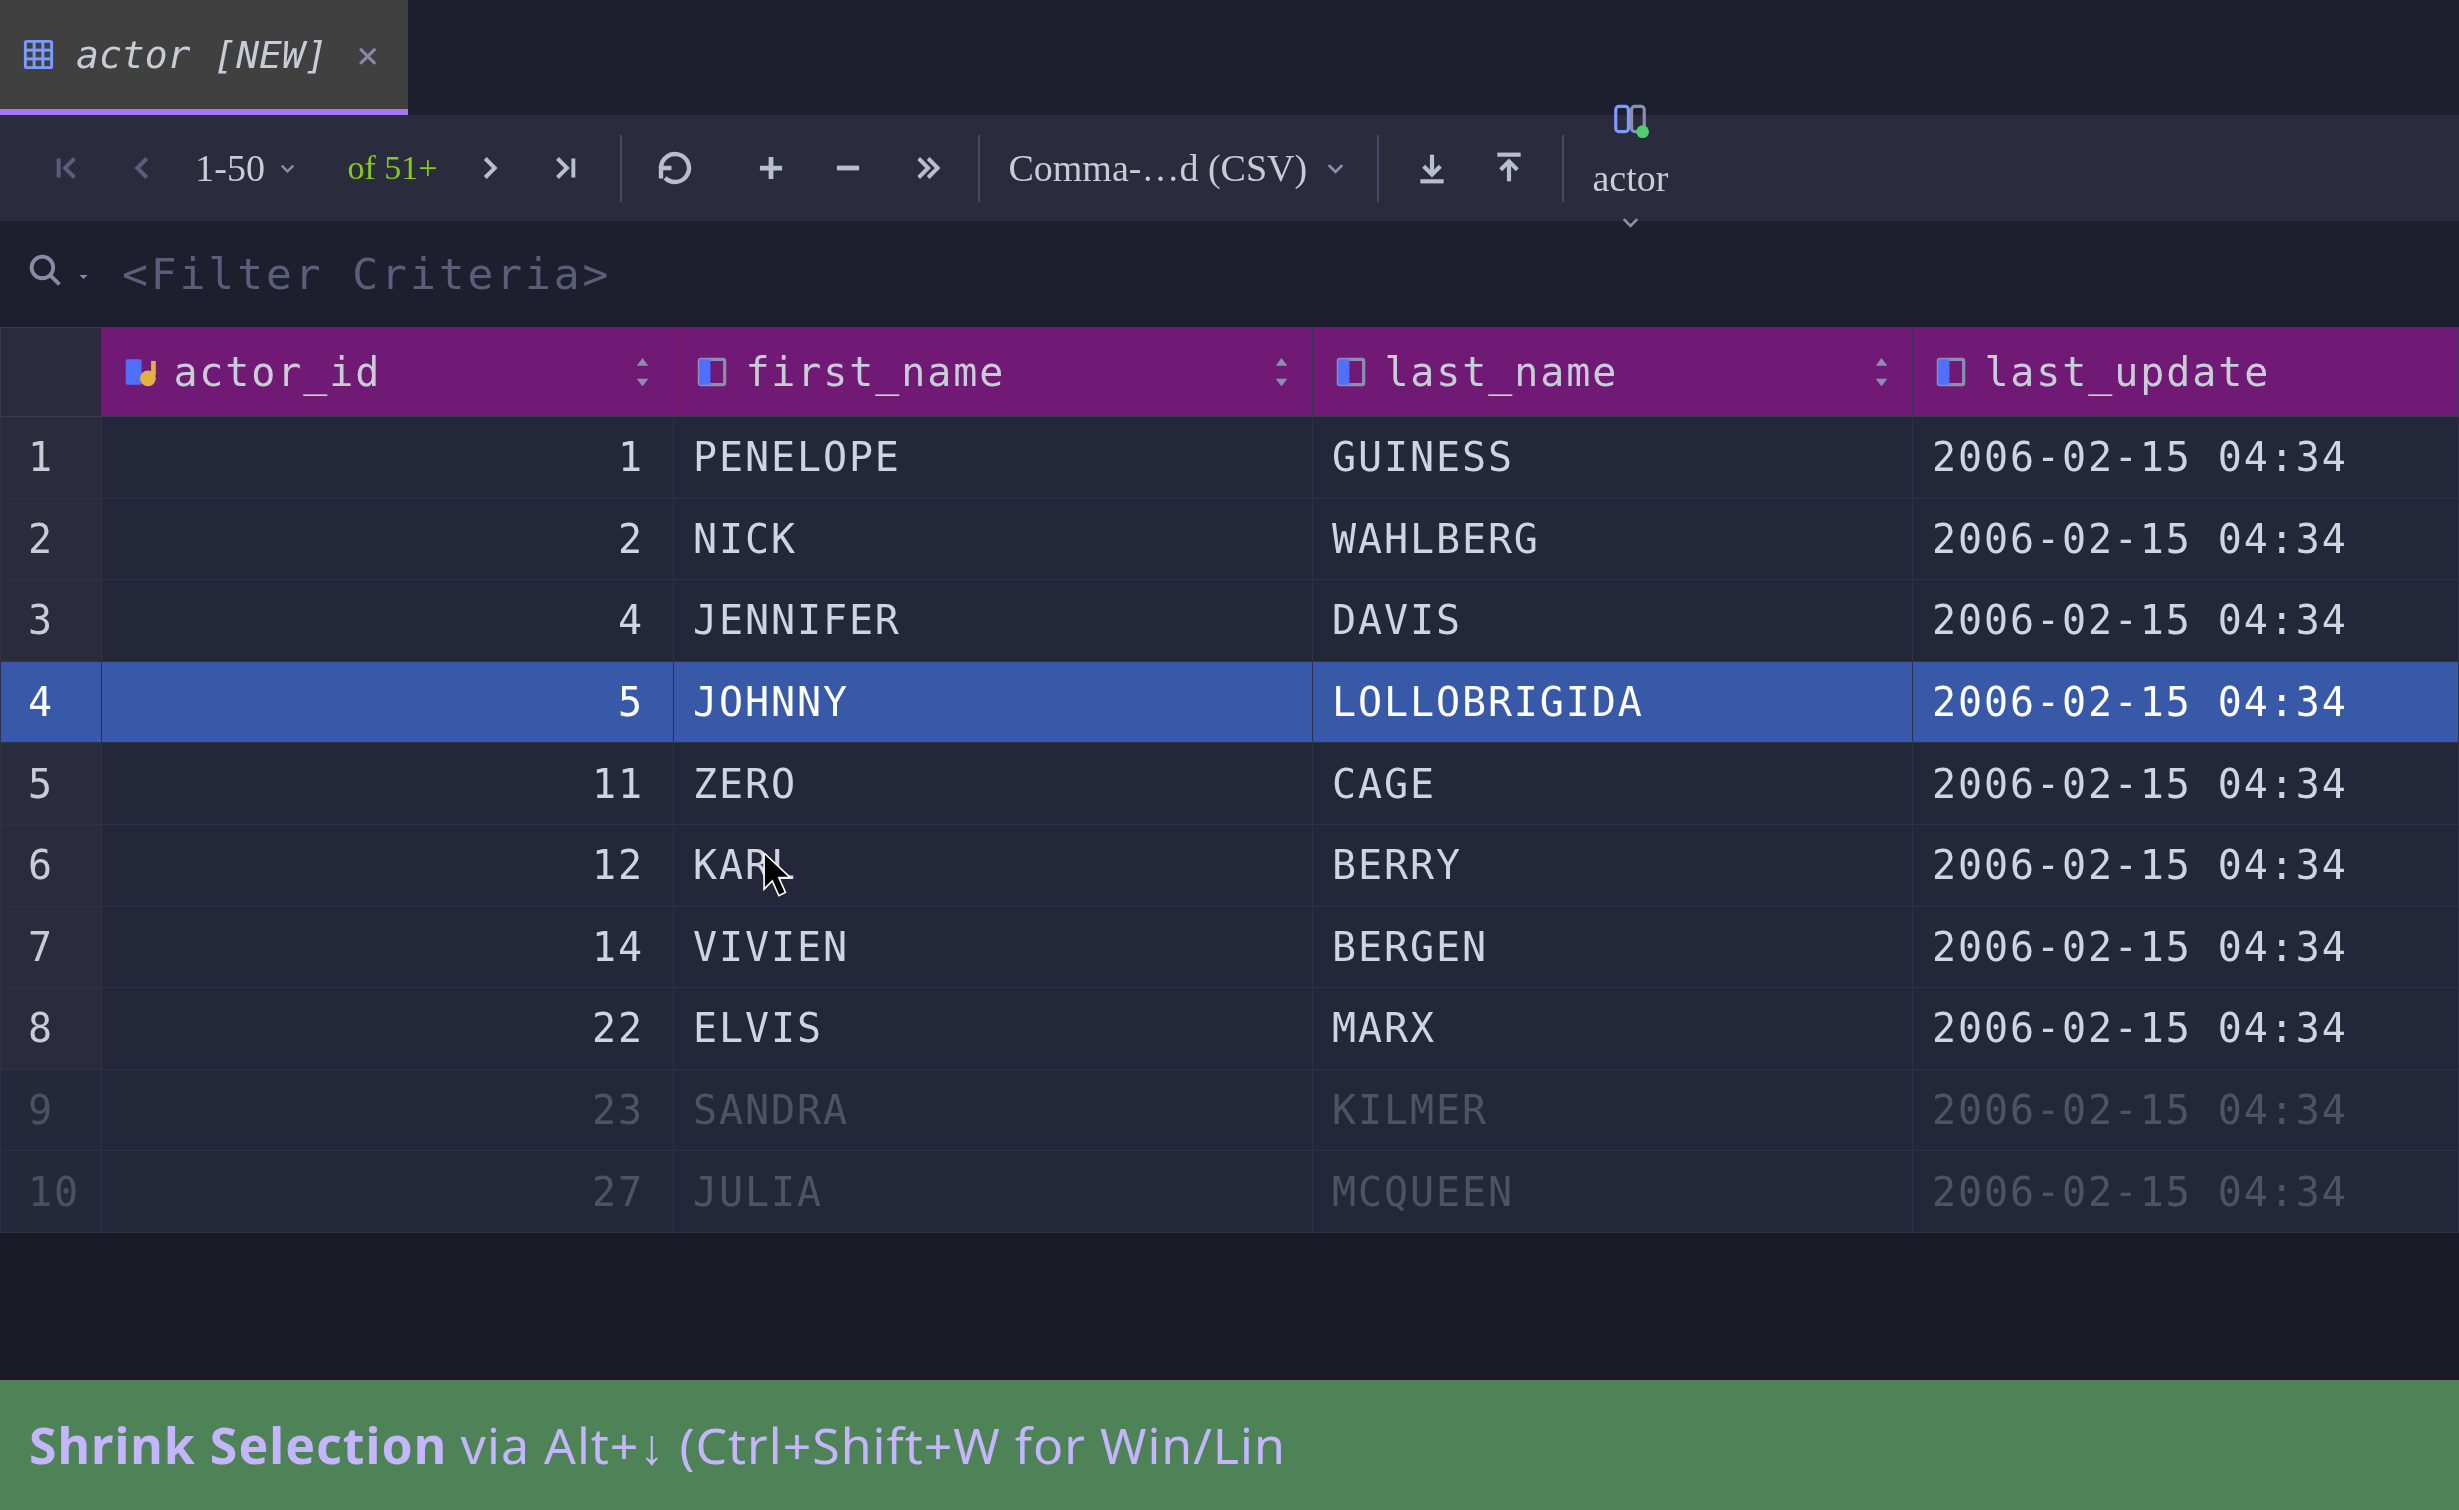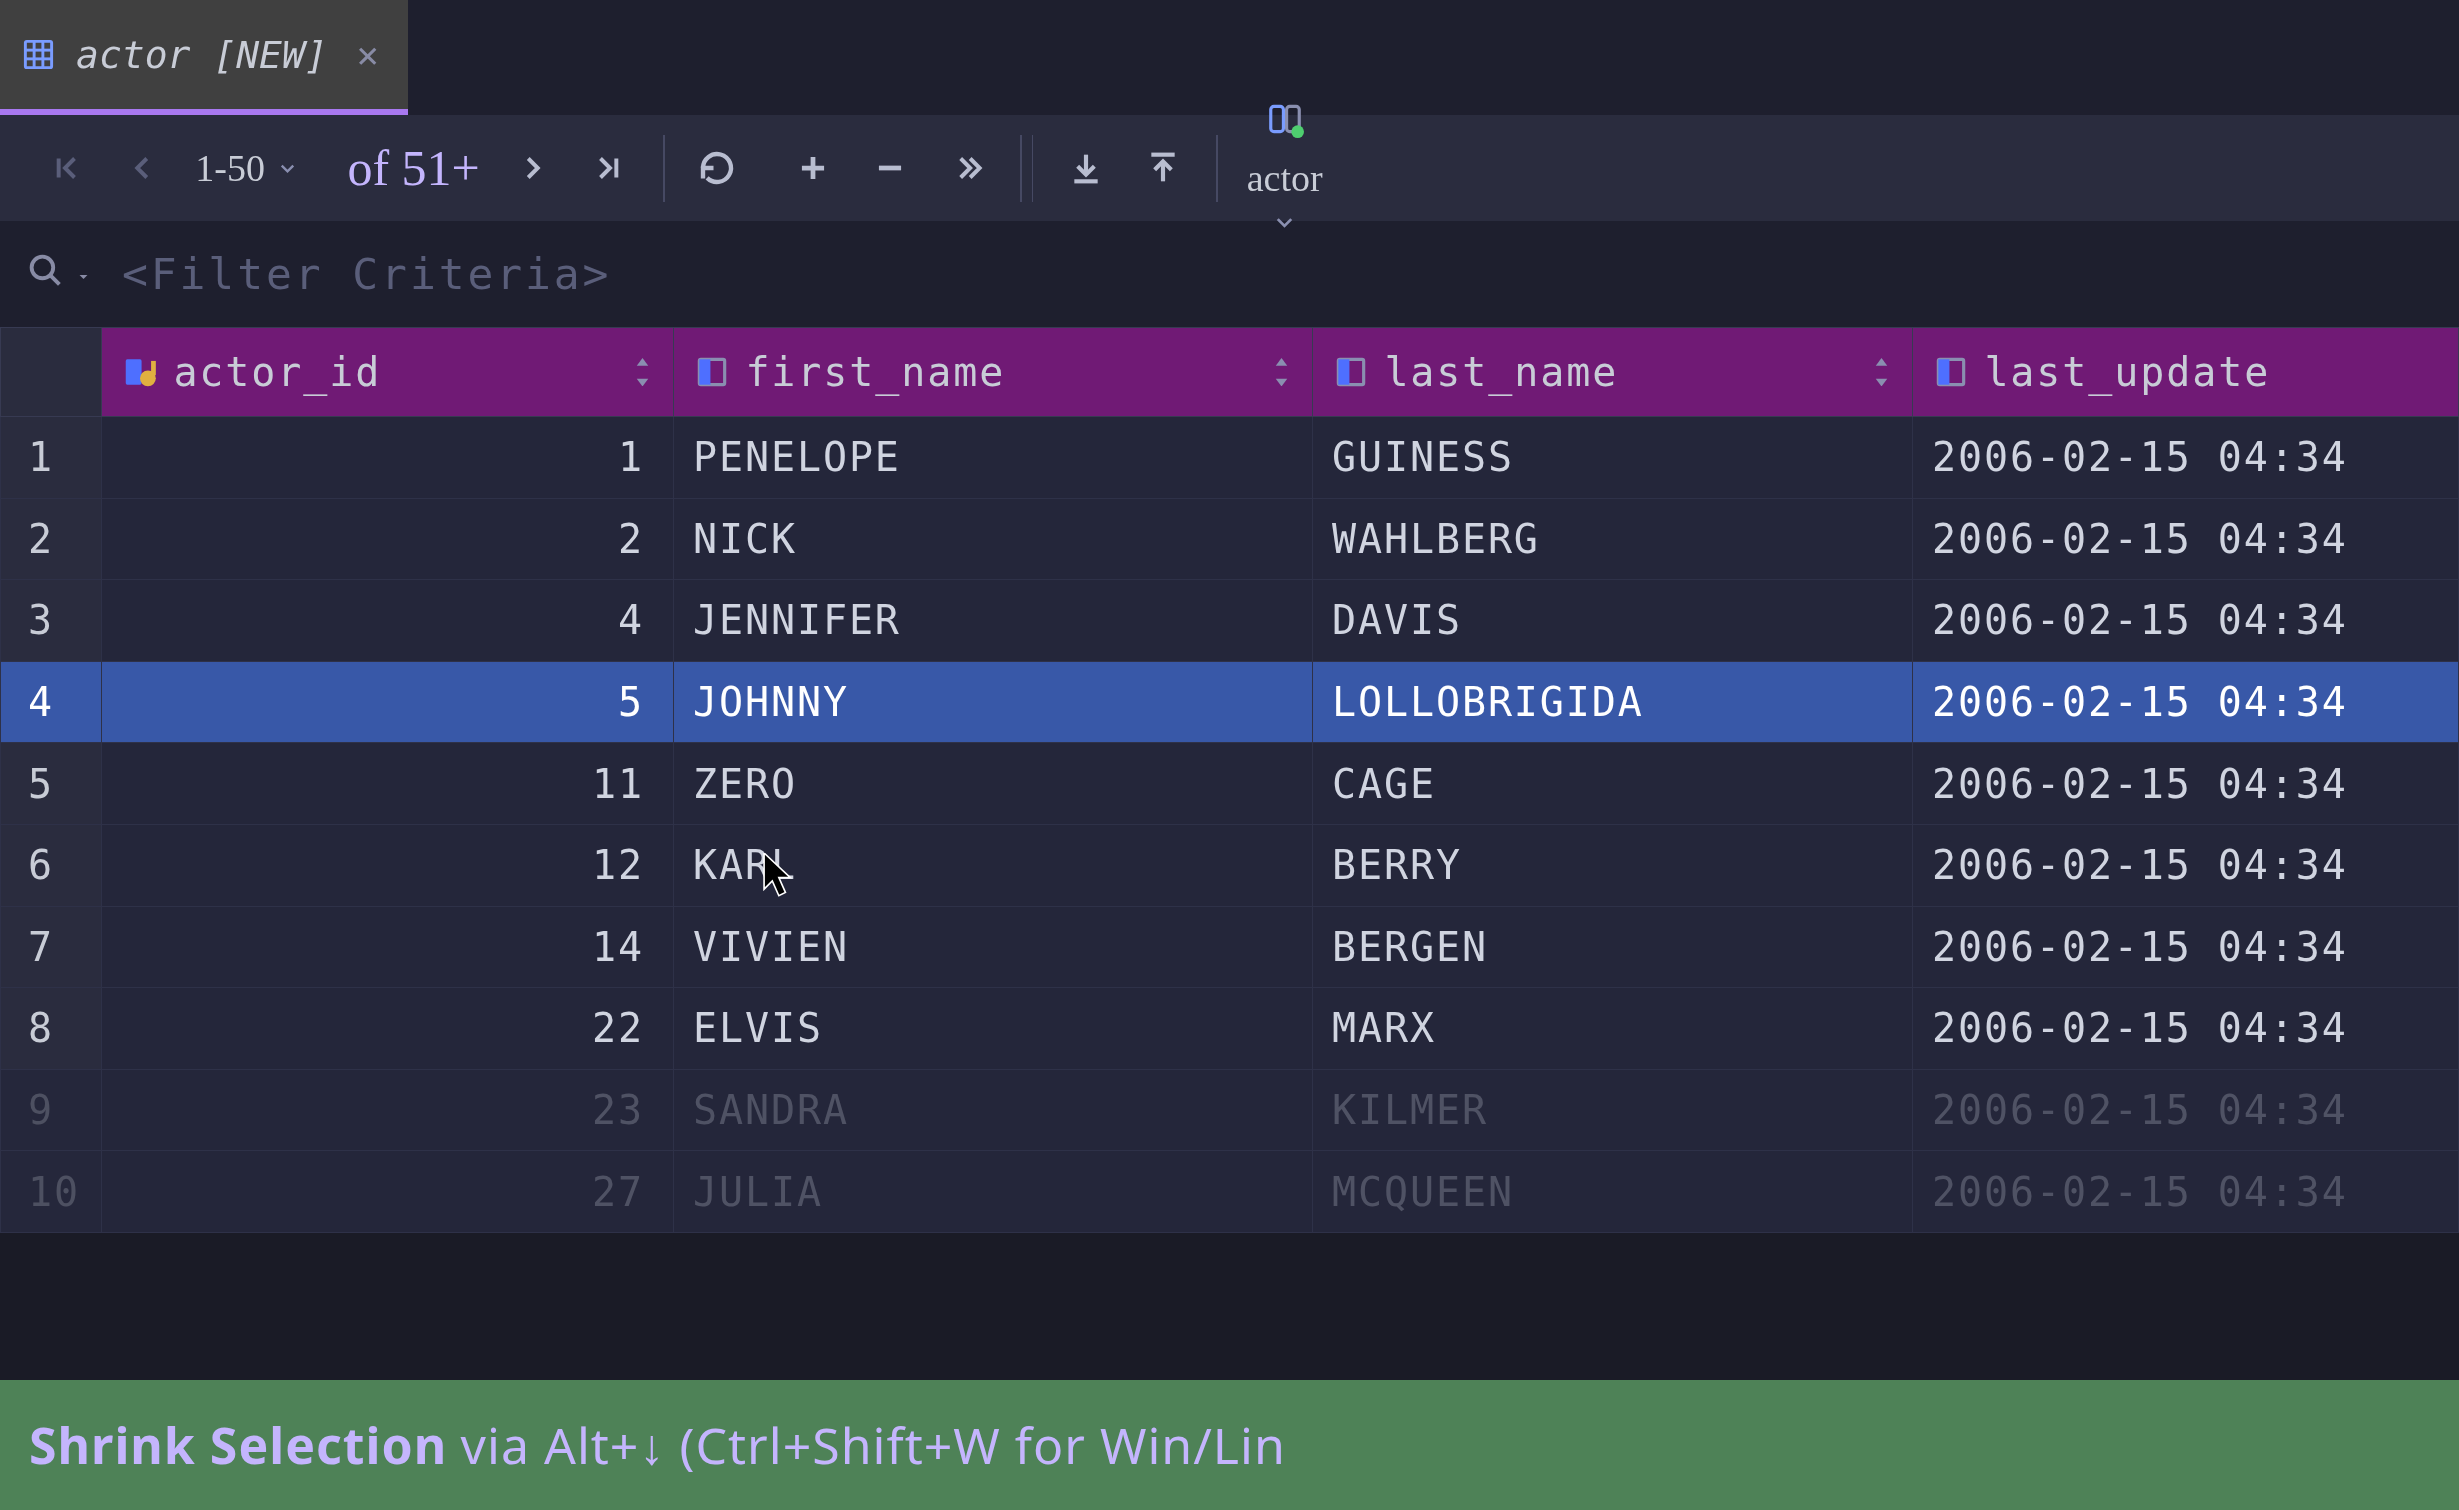--- a/index.html
+++ b/index.html
@@ -67,21 +67,21 @@
       cursor: pointer;
     }
     .icon-btn.dimmed { color: #5a5e7a; }
     .page-range {
       display: flex;
       align-items: center;
       gap: 11.5px;
       color: #c8ccd6;
       font-size: 38px;
     }
-    .total-text { color: #c4b5fd; font-size: 50px; margin-left: 19px; }
+    .total-text { color: #84cc16; font-size: 34px; margin-left: 19px; }
     .format-dropdown {
       display: flex;
       align-items: center;
       gap: 14.4px;
       color: #c8ccd6;
       font-size: 38px;
       cursor: pointer;
     }
     .table-dropdown {
       display: flex;
@@ -263,20 +263,28 @@
         </svg>
     </div>
     <div class="icon-btn">
       <svg width="38" height="38" viewBox="0 0 24 24" fill="none" stroke="currentColor" stroke-width="2.5">
           <path d="M8 6l6 6-6 6"></path>
           <path d="M14 6l6 6-6 6"></path>
         </svg>
     </div>
   </div>
   <div class="toolbar-divider"></div>
+  <div class="toolbar-group">
+    <div class="format-dropdown">
+      <span>Comma-…d (CSV)</span>
+      <svg width="27" height="27" viewBox="0 0 24 24" fill="none" stroke="#8a8fb0" stroke-width="2.5">
+          <path d="M6 9l6 6 6-6"></path>
+        </svg>
+    </div>
+  </div>
   <div class="toolbar-divider"></div>
   <div class="toolbar-group">
     <div class="icon-btn">
       <svg width="40" height="40" viewBox="0 0 24 24" fill="none" stroke="currentColor" stroke-width="2.5">
           <path d="M12 4v12"></path>
           <path d="M7 11l5 5 5-5"></path>
           <path d="M5 20h14"></path>
         </svg>
     </div>
     <div class="icon-btn">

